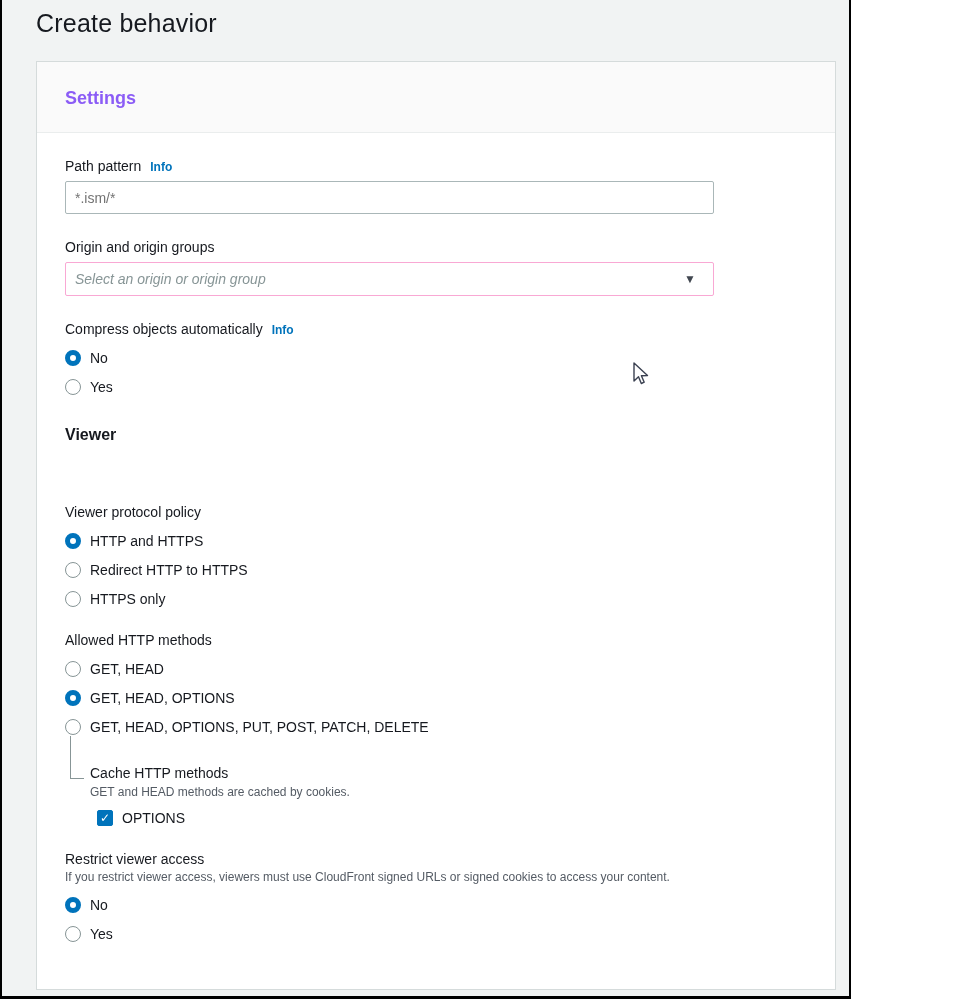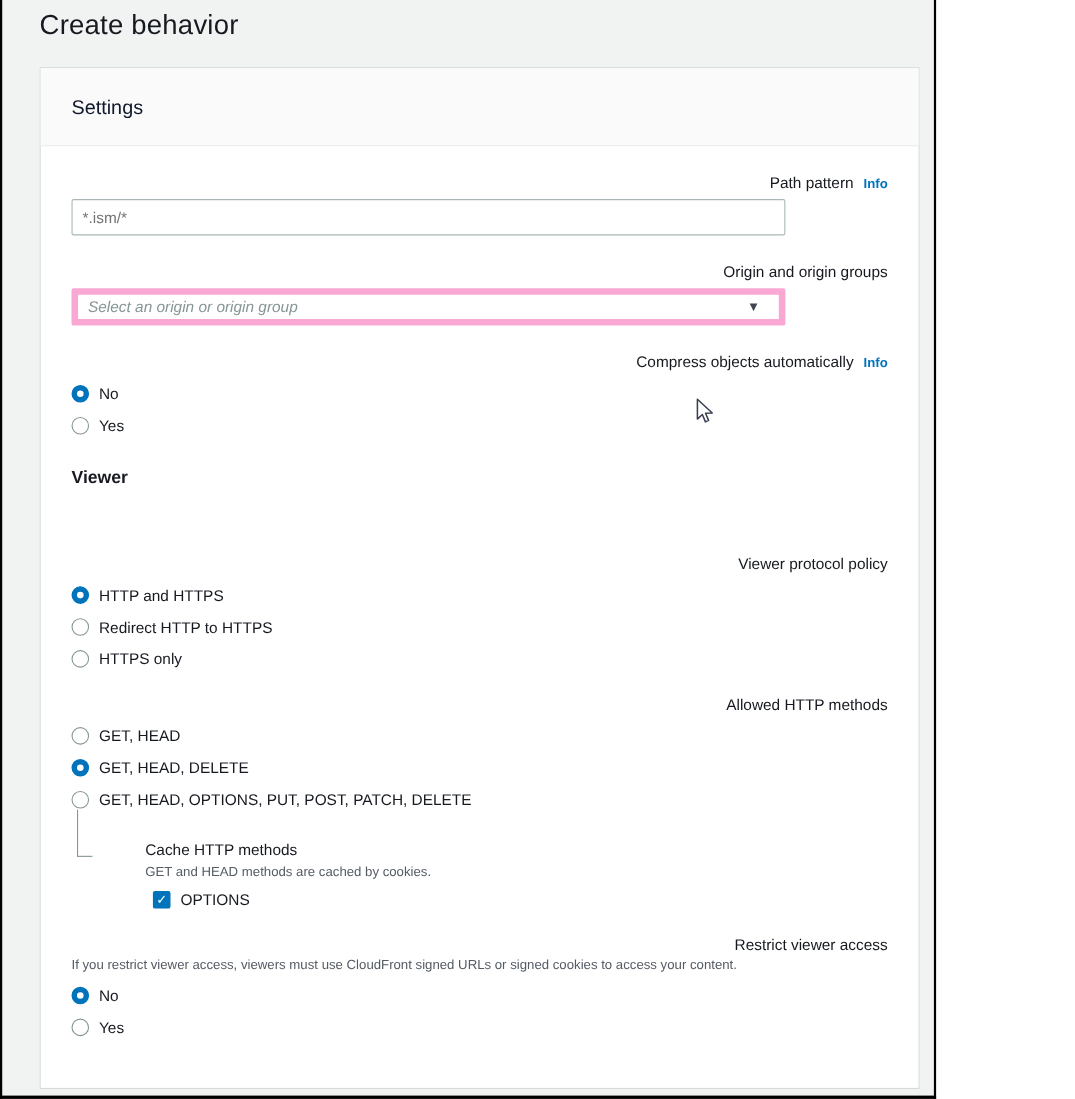--- a/index.html
+++ b/index.html
@@ -30,26 +30,26 @@
     background: #fff;
     border: 1px solid #d5dbdb;
   }
   .card-header {
     background: #fafafa;
     border-bottom: 1px solid #eaeded;
     padding: 26px 28px 23px 28px;
   }
   .card-header h2 {
     font-size: 18px;
-    font-weight: 400;
-    color: #0f172a;
+    font-weight: 700;
+    color: #8b5cf6;
   }
   .card-body { padding: 25px 28px 0 28px; }
 
-  .label-row { display: flex; align-items: baseline; gap: 9px; justify-content: flex-end; }
+  .label-row { display: flex; align-items: baseline; gap: 9px; }
   .field-label { font-size: 14px; color: #16191f; }
   .info-link {
     font-size: 12px; font-weight: 700; color: #0073bb;
     text-decoration: none; cursor: pointer;
   }
   .section-heading { font-size: 16px; font-weight: 700; color: #16191f; }
 
   .text-input {
     display: block;
     margin-top: 7px;
@@ -59,21 +59,21 @@
     padding: 4px 9px;
     font-size: 14px;
     color: #737373;
     font-family: "Liberation Sans", "DejaVu Sans", sans-serif;
     background: #fff;
     outline: none;
   }
   .select-box {
     margin-top: 7px;
     width: 649px; height: 34px;
-    border: 6px solid #f9a8d4;
+    border: 1px solid #f9a8d4;
     border-radius: 2px;
     background: #fff;
     display: flex; align-items: center; justify-content: space-between;
     padding: 0 17px 0 9px;
     cursor: pointer;
   }
   .select-placeholder {
     font-style: italic;
     font-size: 14px;
     color: #879596;
@@ -91,21 +91,21 @@
     border: 1px solid #879596;
     background: #fff;
   }
   .radio-circle.checked { border: 5px solid #0073bb; }
   .radio-label { font-size: 14px; color: #16191f; }
 
   .mt-lg { margin-top: 25px; }
   .mt-xl { margin-top: 31px; }
   .mt-heading-gap { margin-top: 60px; }
 
-  .cache-section { display: flex; margin-top: 0; gap: 42px; }
+  .cache-section { display: flex; margin-top: 0; }
   .tree-connector {
     width: 14px; height: 43px;
     margin-left: 5px; margin-top: 1px;
     border-left: 1px solid #879596;
     border-bottom: 1px solid #879596;
     flex: 0 0 14px;
   }
   .cache-content { margin-left: 6px; margin-top: 29px; }
   .field-desc { font-size: 12px; color: #545b64; margin-top: 3px; }
 
@@ -193,21 +193,21 @@
 
       <div class="label-row mt-lg">
         <span class="field-label">Allowed HTTP methods</span>
       </div>
       <div class="radio-row">
         <span class="radio-circle"></span>
         <span class="radio-label">GET, HEAD</span>
       </div>
       <div class="radio-row">
         <span class="radio-circle checked"></span>
-        <span class="radio-label">GET, HEAD, DELETE</span>
+        <span class="radio-label">GET, HEAD, OPTIONS</span>
       </div>
       <div class="radio-row">
         <span class="radio-circle"></span>
         <span class="radio-label">GET, HEAD, OPTIONS, PUT, POST, PATCH, DELETE</span>
       </div>
 
       <div class="cache-section">
         <div class="tree-connector"></div>
         <div class="cache-content">
           <span class="field-label">Cache HTTP methods</span>

